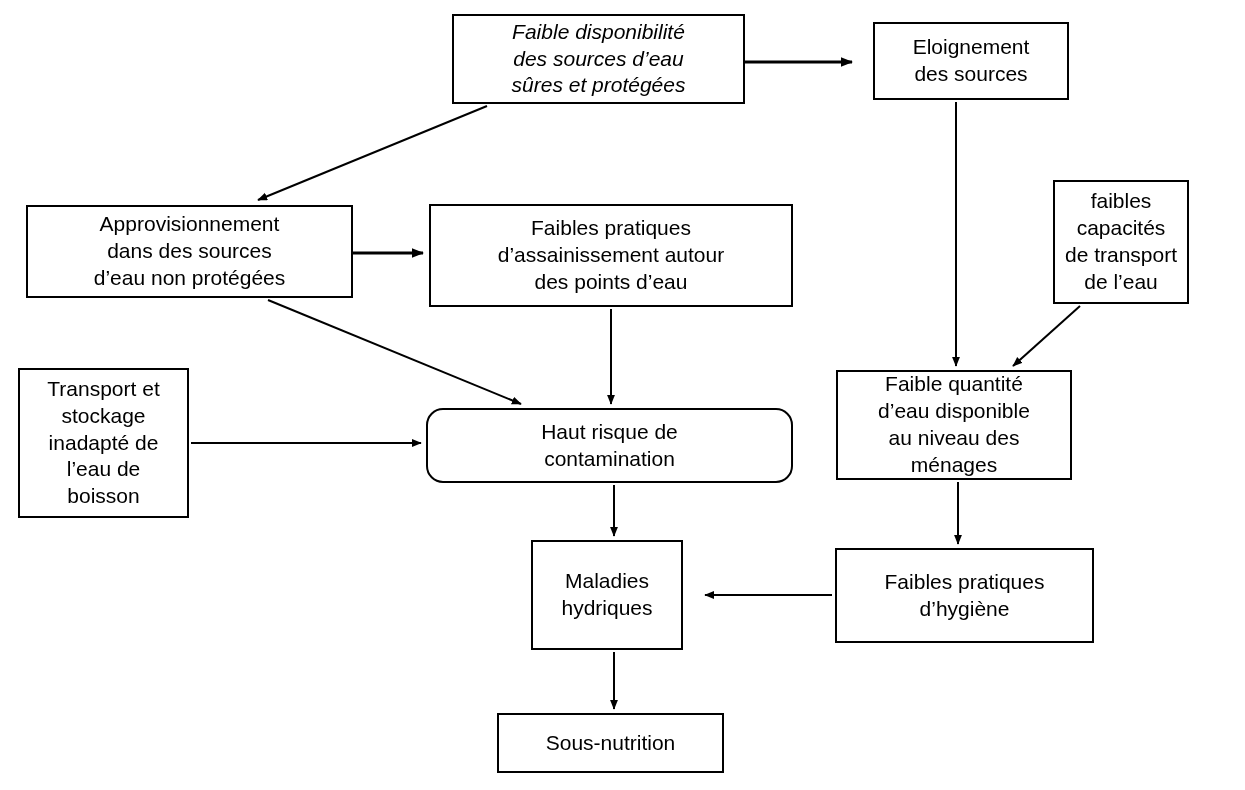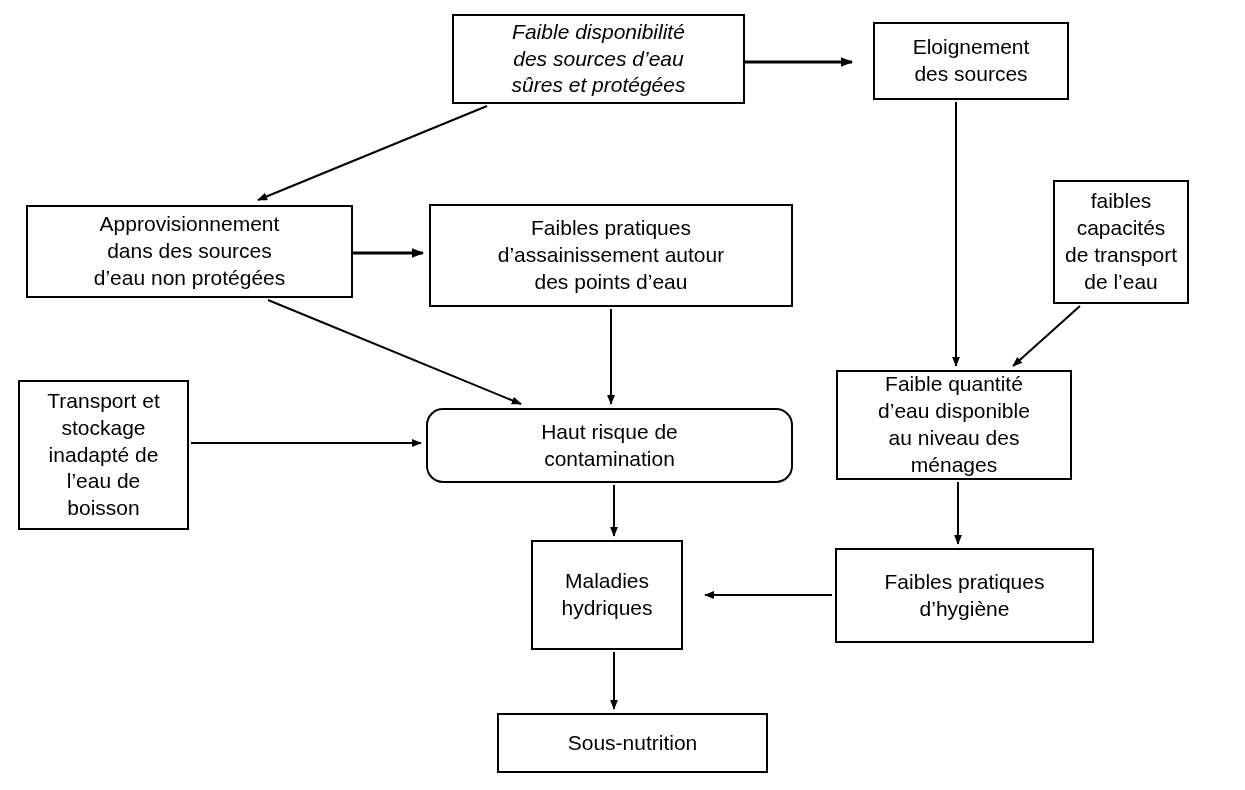--- a/index.html
+++ b/index.html
@@ -115,21 +115,21 @@
 des points d’eau</span>
   </div>
 
   <div class="node" style="left:1053px; top:180px; width:136px; height:124px;">
     <span class="label">faibles
 capacités
 de transport
 de l’eau</span>
   </div>
 
-  <div class="node" style="left:18px; top:380px; width:171px; height:150px;">
+  <div class="node" style="left:18px; top:368px; width:171px; height:150px;">
     <span class="label">Transport et
 stockage
 inadapté de
 l’eau de
 boisson</span>
   </div>
 
   <div class="node" style="left:426px; top:408px; width:367px; height:75px;border-radius:17px;">
     <span class="label">Haut risque de
 contamination</span>
@@ -145,17 +145,17 @@
   <div class="node" style="left:531px; top:540px; width:152px; height:110px;">
     <span class="label">Maladies
 hydriques</span>
   </div>
 
   <div class="node" style="left:835px; top:548px; width:259px; height:95px;">
     <span class="label">Faibles pratiques
 d’hygiène</span>
   </div>
 
-  <div class="node" style="left:497px; top:713px; width:271px; height:60px;">
+  <div class="node" style="left:497px; top:713px; width:227px; height:60px;">
     <span class="label">Sous-nutrition</span>
   </div>
 
 </div>
 
 </body></html>

